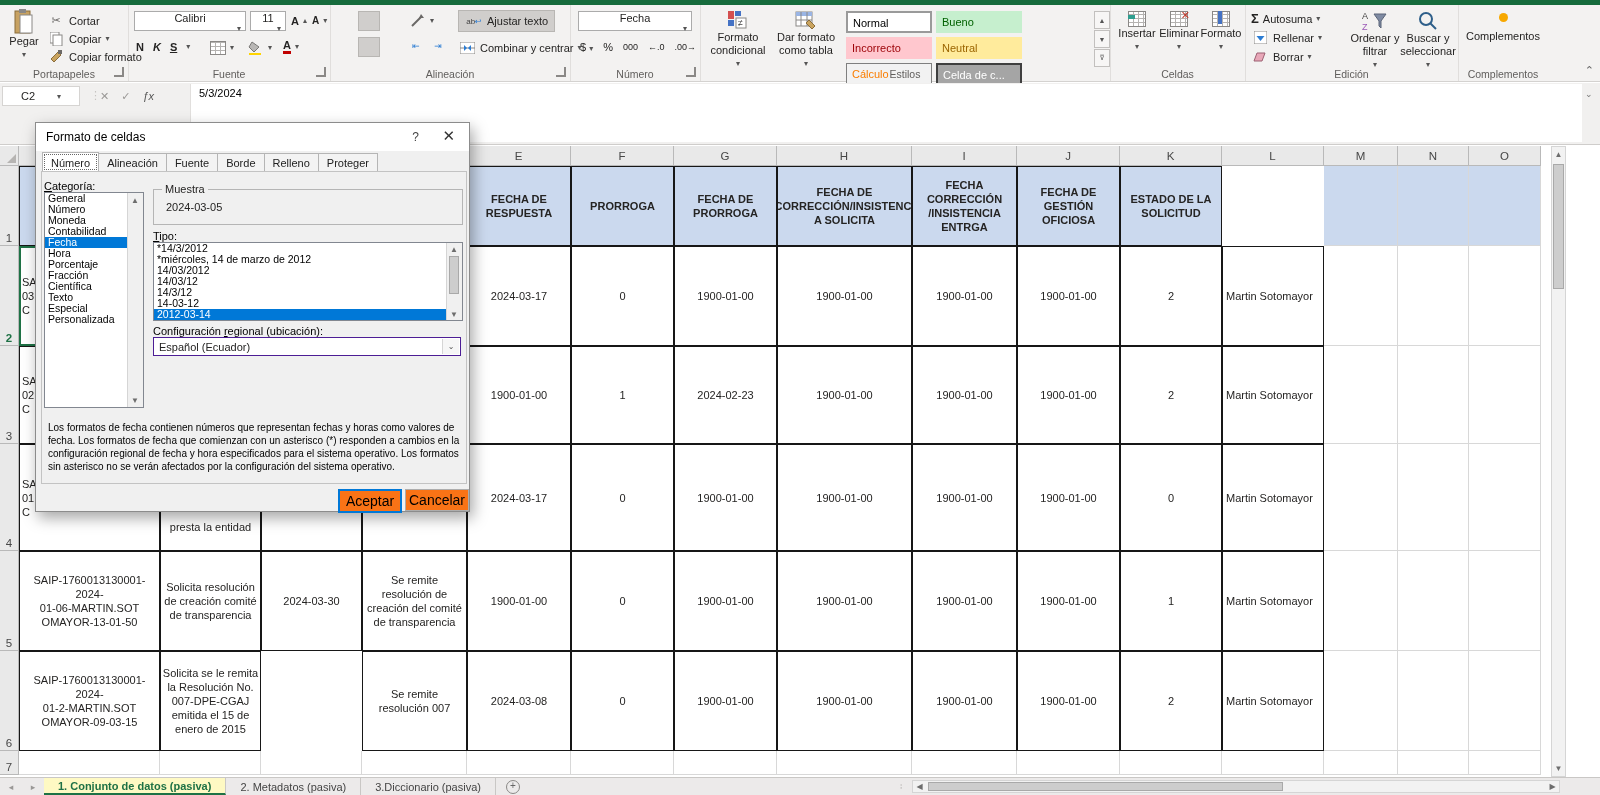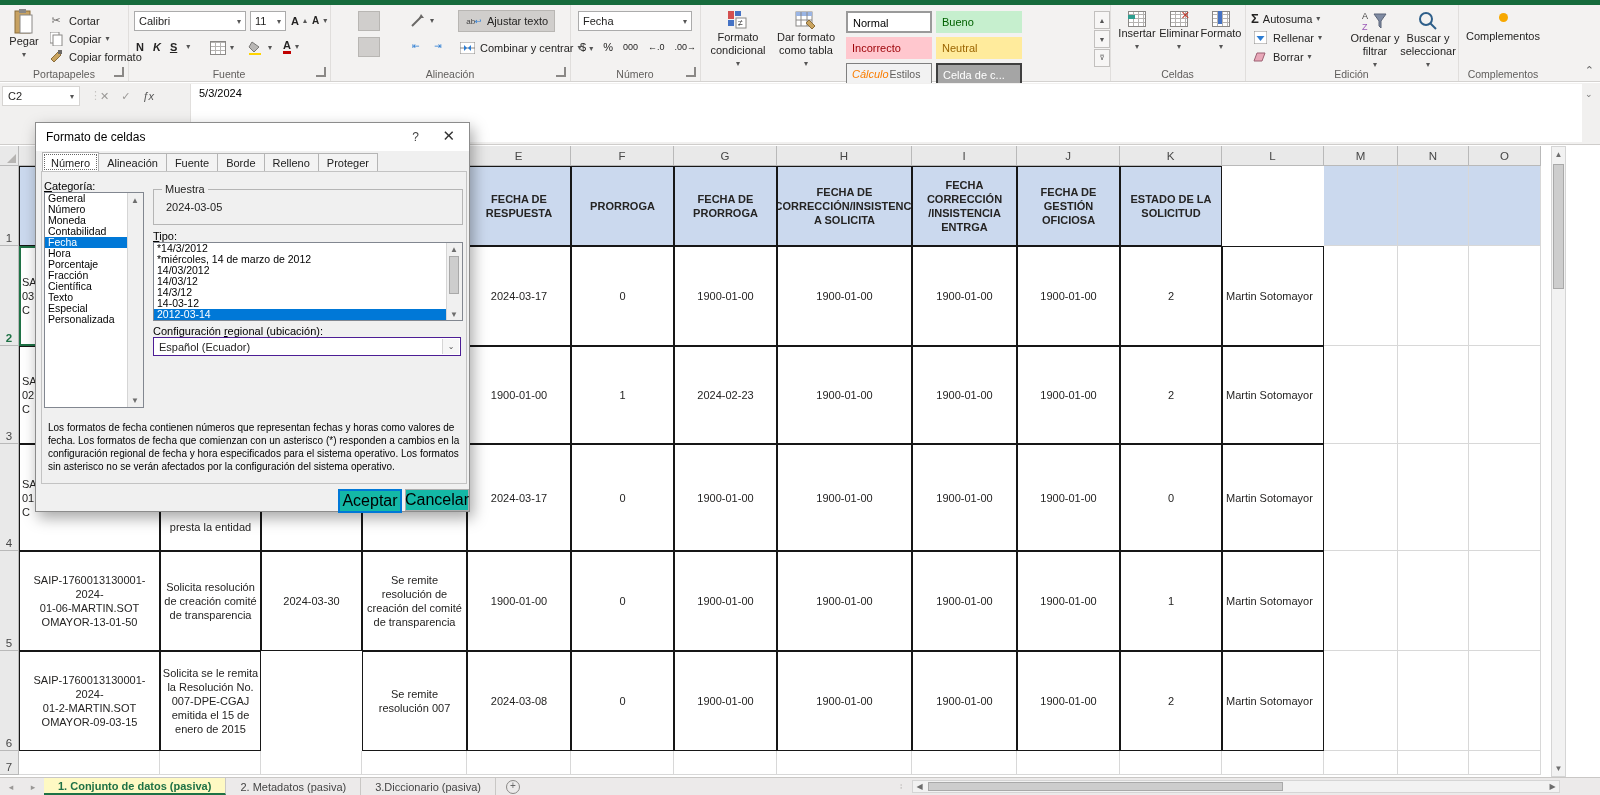--- a/index.html
+++ b/index.html
@@ -10,42 +10,42 @@
   
   #topbar{left:0;top:0;width:1600px;height:5px;background:#166b3c;}
   #topnotch{left:57px;top:5px;width:40px;height:5px;background:#166b3c;}
 
   
   #ribbon{left:0;top:5px;width:1600px;height:77px;background:#f3f2f1;border-bottom:1px solid #d4d2d0;}
   .group{position:absolute;top:0;height:76px;border-right:1px solid #e0dedc;}
   .glabel{position:absolute;bottom:1px;left:0;width:100%;text-align:center;color:#605e5c;font-size:10.5px;}
   .launcher{position:absolute;right:4px;bottom:4px;width:8px;height:8px;border-right:2px solid #8a8886;border-bottom:2px solid #8a8886;}
   .rsm{position:absolute;display:flex;align-items:center;gap:4px;white-space:nowrap;height:17px;}
-  .combo{position:absolute;background:#fff;border:1px solid #ababab;display:flex;align-items:center;padding:0 4px;height:20px;box-sizing:border-box;}
+  .combo{position:absolute;background:#fff;border:1px solid #ababab;display:flex;align-items:center;padding:0 4px;height:20px;box-sizing:border-box;flex-direction:column;}
   .car{margin-left:auto;font-size:8px;color:#555;padding-left:6px;}
   .mini{font-size:8px;color:#555;}
   .bigbtn{position:absolute;display:flex;flex-direction:column;align-items:center;justify-content:flex-start;text-align:center;line-height:13px;}
   .tgl{background:#d0cecc;border:1px solid #b8b6b3;}
   .lines{width:15px;height:11px;}
   .ln{height:2px;background:#6a6866;margin-bottom:1px;}
   .albtn{position:absolute;width:20px;height:18px;display:flex;align-items:center;justify-content:center;}
   .albtn.on{background:#d0cecc;border:1px solid #b8b6b3;}
   .chip{width:86px;height:22px;line-height:20px;padding-left:5px;box-sizing:border-box;overflow:hidden;font-size:11px;white-space:nowrap;}
   .galbtn{width:14px;height:16px;border:1px solid #c2c0be;background:#f7f6f5;font-size:7px;color:#555;
           display:flex;align-items:center;justify-content:center;}
   .icon16{width:18px;height:18px;display:inline-flex;align-items:center;justify-content:center;flex:0 0 auto;}
   .grid-ic{width:16px;height:14px;border:1px solid #8a8886;background:
      repeating-linear-gradient(0deg,transparent 0 3px,#b5b3b1 3px 4px),
      repeating-linear-gradient(90deg,transparent 0 4px,#b5b3b1 4px 5px);background-color:#fff;position:relative;}
   .dot-orange{width:9px;height:9px;border-radius:50%;background:#f7a800;}
   #ribbon-collapse{right:6px;bottom:4px;color:#666;font-size:11px;}
 
   
   #fbar{left:0;top:83px;width:1600px;height:62px;background:#f1f0ef;border-bottom:1px solid #cfcdcb;}
-  #namebox{left:2px;top:3px;width:78px;height:20px;background:#fff;border:1px solid #d6d4d2;display:flex;align-items:center;padding:0 5px;}
+  #namebox{left:2px;top:3px;width:78px;height:20px;background:#fff;border:1px solid #d6d4d2;display:flex;align-items:center;padding:0 18px;}
   #fxbtns{left:100px;top:3px;height:20px;display:flex;align-items:center;gap:12px;color:#9a9896;}
   #ffield{left:190px;top:1px;width:1392px;height:58px;background:#fff;border-left:1px solid #e1dfdd;padding:3px 8px;color:#000;}
   #fexp{left:1585px;top:6px;color:#777;font-size:9px;}
 
   
   #sheet{left:0;top:146px;width:1600px;height:631px;background:#fff;}
   .gc{position:absolute;box-sizing:border-box;display:flex;align-items:center;justify-content:center;
       white-space:pre-line;overflow:hidden;line-height:14px;background:#fff;text-align:center;}
   .gc.blackz{border:1px solid #171717;}
   .gc.grayz{border-right:1px solid #d8d8d8;border-bottom:1px solid #d8d8d8;}
@@ -91,21 +91,21 @@
   .listbox{position:absolute;background:#fff;border:1px solid #828790;overflow:hidden;}
   .lbitem{height:11px;line-height:11px;font-size:10.5px;padding-left:3px;white-space:nowrap;color:#000;}
   .lbitem.sel{background:#0078d7;color:#fff;}
   .vscroll{position:absolute;top:0;right:0;width:15px;height:100%;background:#f0f0f0;border-left:1px solid #d5d5d5;}
   .groupbox{position:absolute;border:1px solid #b5b5b5;}
   .gblegend{position:absolute;top:-7px;left:8px;background:#f0f0f0;padding:0 3px;}
   .ddown{position:absolute;background:#fff;border:1px solid #4c1d95;display:flex;align-items:center;padding:0 5px;box-sizing:border-box;}
   .ddarr{position:absolute;right:1px;top:1px;bottom:1px;width:16px;background:#f6f6f6;border-left:1px solid #d5d5d5;
          display:flex;align-items:center;justify-content:center;color:#555;font-size:8px;}
   #dlg-helptext{position:absolute;left:12px;top:298px;width:414px;font-size:10px;line-height:13px;color:#000;}
-  .dbtn{position:absolute;height:20px;background:#14b8a6;border:1px solid #adadad;display:flex;align-items:center;justify-content:center;font-size:16px;color:#000;}
+  .dbtn{position:absolute;height:20px;background:#f97316;border:1px solid #adadad;display:flex;align-items:center;justify-content:center;font-size:14px;color:#000;}
   .dbtn.default{border:2px solid #0078d7;}
   u.acc{text-decoration:underline;}
 </style>
 </head>
 <body>
 
 <div id="app">
 
   <div id="topbar" class="abs"></div>
   <div id="topnotch" class="abs"></div>
@@ -285,21 +285,21 @@
             </svg>
         </span>
         <span>Dar formato como tabla</span>
         <span class="mini">▾</span>
       </div>
       <div id="style-gallery" style="position:absolute;left:146px;top:6px;width:246px;display:flex;flex-wrap:wrap;gap:4px">
           <div class="chip" style="background: rgb(255, 255, 255); color: rgb(0, 0, 0); border: 2px solid rgb(154, 154, 154);">Normal</div>
           <div class="chip" style="background: rgb(198, 239, 206); color: rgb(0, 97, 0); border: 1px solid rgb(198, 239, 206);">Bueno</div>
           <div class="chip" style="background: rgb(255, 199, 206); color: rgb(156, 0, 6); border: 1px solid rgb(255, 199, 206);">Incorrecto</div>
           <div class="chip" style="background: rgb(255, 235, 156); color: rgb(156, 101, 0); border: 1px solid rgb(255, 235, 156);">Neutral</div>
-          <div class="chip" style="background: rgb(242, 242, 242); color: rgb(250, 125, 0); border: 1px solid rgb(127, 127, 127); font-style: italic;">Cálculo</div>
+          <div class="chip" style="background: rgb(242, 242, 242); color: rgb(250, 125, 0); border: 1px solid rgb(127, 127, 127);">Cálculo</div>
           <div class="chip" style="background: rgb(165, 165, 165); color: rgb(255, 255, 255); border: 2px solid rgb(63, 63, 63);">Celda de c...</div>
         </div>
       <div style="position:absolute;left:394px;top:6px;display:flex;flex-direction:column;gap:1px">
         <div class="galbtn">▲</div>
         <div class="galbtn">▼</div>
         <div class="galbtn">⊽</div>
       </div>
       <div class="glabel">Estilos</div>
     </div>
 

